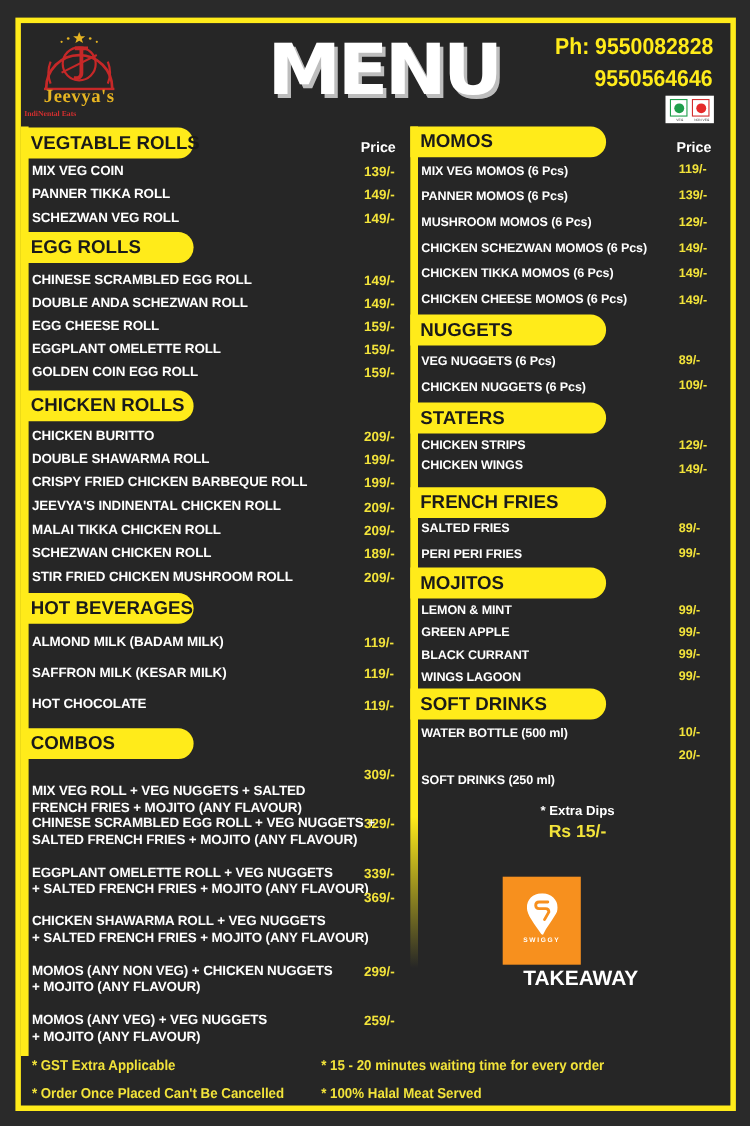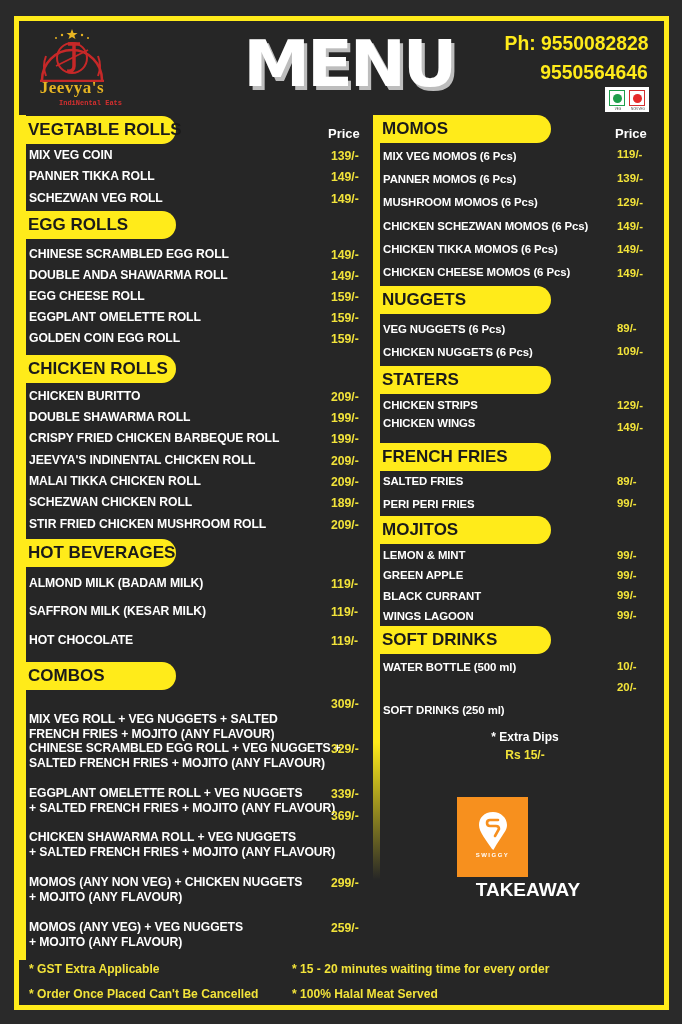--- a/index.html
+++ b/index.html
@@ -12,22 +12,22 @@
   }
 
   
   .logo { position: absolute; left: 22px; top: 26px; width: 100px; height: 94px; }
   .logo svg { position: absolute; left: 12px; top: 0; }
   .logo .brand {
     position: absolute; left: 0; top: 52px; width: 100px; text-align: center;
     font-family: "Liberation Serif", serif; color: #e6b422; font-size: 17px; font-weight: bold; letter-spacing: 0.5px;
   }
   .logo .tag {
-    position: absolute; left: 0; top: 73px; width: 100px; text-align: right;
-    font-family: Liberation Mono, monospace; color: #d32f2f; font-size: 7px; font-weight: bold;
+    position: absolute; left: 0; top: 73px; width: 100px; text-align: left;
+    font-family: Liberation Serif, serif; color: #d32f2f; font-size: 7px; font-weight: bold;
   }
 
   .menu-title {
     position: absolute; left: 248px; top: 32px; width: 190px; height: 64px;
     font-family: "DejaVu Sans", sans-serif; font-weight: bold; font-size: 64px; line-height: 64px;
     color: #ffffff; letter-spacing: -3px; text-align: center;
     text-shadow: 3px 4px 0 #bdbdbd;
     transform: scaleX(1.05);
   }
 
@@ -80,21 +80,21 @@
   }
   .left .item { left: 29px; }
   .left .price { left: 331px; }
   .right .item { left: 383px; font-size: 11.4px; }
   .right .price { left: 617px; font-size: 11.4px; }
 
   .combo .item { white-space: pre-line; line-height: 15px; }
 
   
   .extra-dips { position: absolute; left: 470px; top: 730px; width: 110px; text-align: center; color: #fff; font-weight: bold; font-size: 12px; }
-  .extra-price { position: absolute; left: 470px; top: 748px; width: 110px; text-align: center; color: #f2e33a; font-weight: bold; font-size: 12px; }
+  .extra-price { position: absolute; left: 470px; top: 748px; width: 110px; text-align: center; color: #f2e33a; font-weight: bold; font-size: 16px; }
 
   .delivery { position: absolute; left: 457px; top: 797px; width: 142px; height: 80px; display: flex; }
   .swiggy { width: 71px; height: 80px; background: #f7901e; position: relative; }
   .zomato { width: 71px; height: 80px; background: #e23744; position: relative; }
   .swiggy svg { position: absolute; left: 22px; top: 15px; }
   .swiggy .sname { position: absolute; left: 0; top: 55px; width: 71px; text-align: center; color: #fff; font-size: 6px; font-weight: bold; letter-spacing: 1.5px; }
   .zomato .zname { position: absolute; left: 0; top: 31px; width: 71px; text-align: center; color: #fff; font-size: 11px; font-weight: bold; font-style: italic; }
   .takeaway { position: absolute; left: 457px; top: 879px; width: 142px; text-align: center; color: #fff; font-weight: bold; font-size: 19px; }
 
   
@@ -149,21 +149,21 @@
   <div class="item" style="top:148px">MIX VEG COIN</div>
   <div class="price" style="top:149px">139/-</div>
   <div class="item" style="top:169px">PANNER TIKKA ROLL</div>
   <div class="price" style="top:170px">149/-</div>
   <div class="item" style="top:191px">SCHEZWAN VEG ROLL</div>
   <div class="price" style="top:192px">149/-</div>
 
   <div class="sec-head" style="top:211px">EGG ROLLS</div>
   <div class="item" style="top:247px">CHINESE SCRAMBLED EGG ROLL</div>
   <div class="price" style="top:248px">149/-</div>
-  <div class="item" style="top:268px">DOUBLE ANDA SHAWARMA ROLL</div>
+  <div class="item" style="top:268px">DOUBLE ANDA SCHEZWAN ROLL</div>
   <div class="price" style="top:269px">149/-</div>
   <div class="item" style="top:289px">EGG CHEESE ROLL</div>
   <div class="price" style="top:290px">159/-</div>
   <div class="item" style="top:310px">EGGPLANT OMELETTE ROLL</div>
   <div class="price" style="top:311px">159/-</div>
   <div class="item" style="top:331px">GOLDEN COIN EGG ROLL</div>
   <div class="price" style="top:332px">159/-</div>
 
   <div class="sec-head" style="top:355px">CHICKEN ROLLS</div>
   <div class="item" style="top:389px">CHICKEN BURITTO</div>

